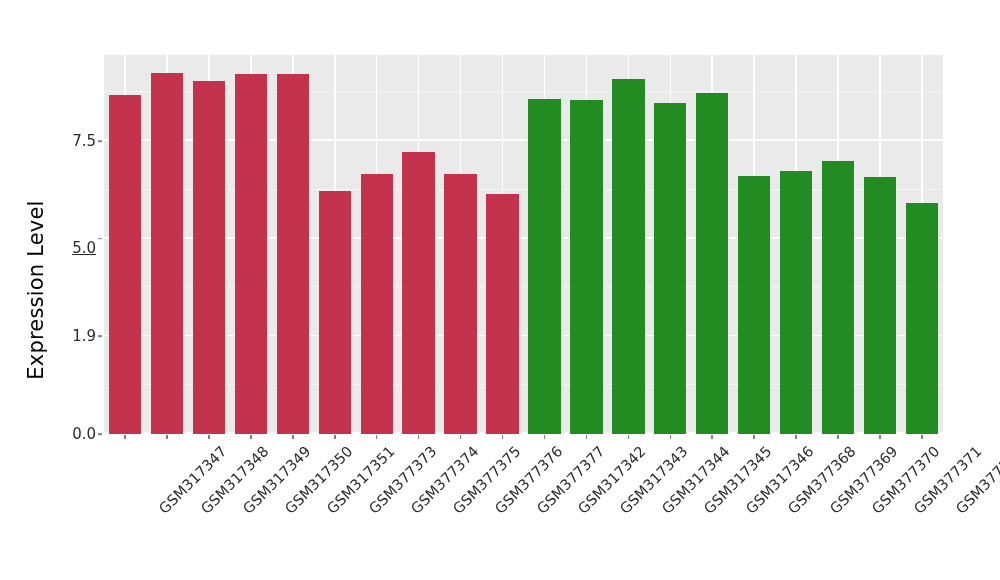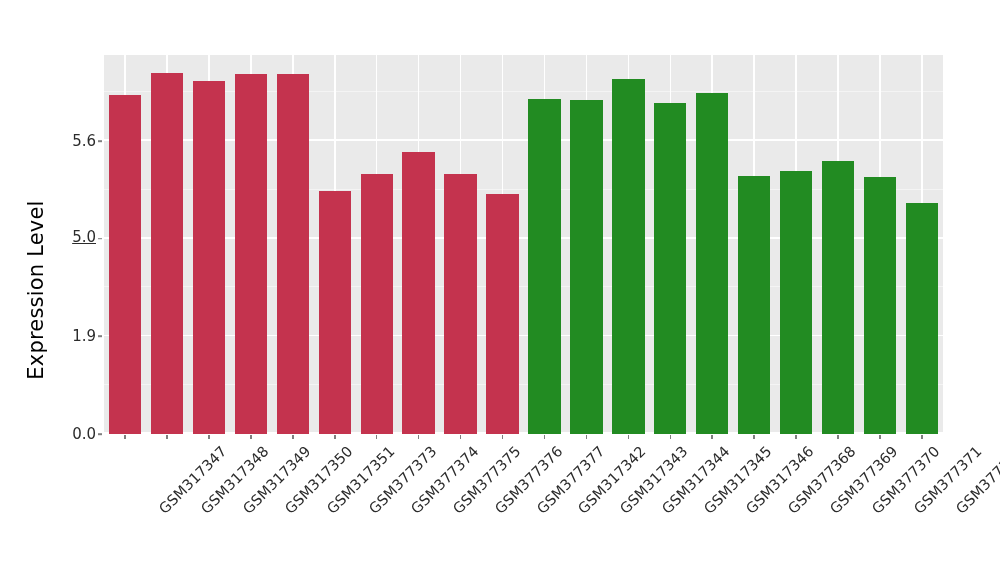--- a/index.html
+++ b/index.html
@@ -192,22 +192,22 @@
         <div class="bar" title="GSM377369: 6.74" style="left: 676.024px; width: 32.3015px; height: 263.346px; background: rgb(34, 139, 34);"></div>
         <div class="bar" title="GSM377370: 7" style="left: 717.974px; width: 32.3015px; height: 273.505px; background: rgb(34, 139, 34);"></div>
         <div class="bar" title="GSM377371: 6.59" style="left: 759.924px; width: 32.3015px; height: 257.486px; background: rgb(34, 139, 34);"></div>
         <div class="bar" title="GSM377372: 5.9" style="left: 801.874px; width: 32.3015px; height: 230.526px; background: rgb(34, 139, 34);"></div>
       </div>
   </div>
 
   <div id="y-ticks">
       <div class="y-tick-label" style="top: 434px;">0.0</div>
       <div class="y-tick-label" style="top: 336.32px;">1.9</div>
-      <div class="y-tick-label" style="top: 237px; text-decoration: underline;">5.0</div>
-      <div class="y-tick-label" style="top: 140.959px;">5.6</div>
+      <div class="y-tick-label" style="top: 248px; text-decoration: underline;">5.0</div>
+      <div class="y-tick-label" style="top: 140.959px;">7.5</div>
     </div>
   <div id="x-ticks"></div>
 
 <div class="y-tick-mark" style="top: 434px;"></div>
     <div class="y-tick-mark" style="top: 336.32px;"></div>
     <div class="y-tick-mark" style="top: 238.639px;"></div>
     <div class="y-tick-mark" style="top: 140.959px;"></div>
     <div class="x-tick-mark" style="left: 124.175px;"></div>
     <div class="x-tick-label" style="left: 129.975px;">GSM317347</div>
     <div class="x-tick-mark" style="left: 166.125px;"></div>

